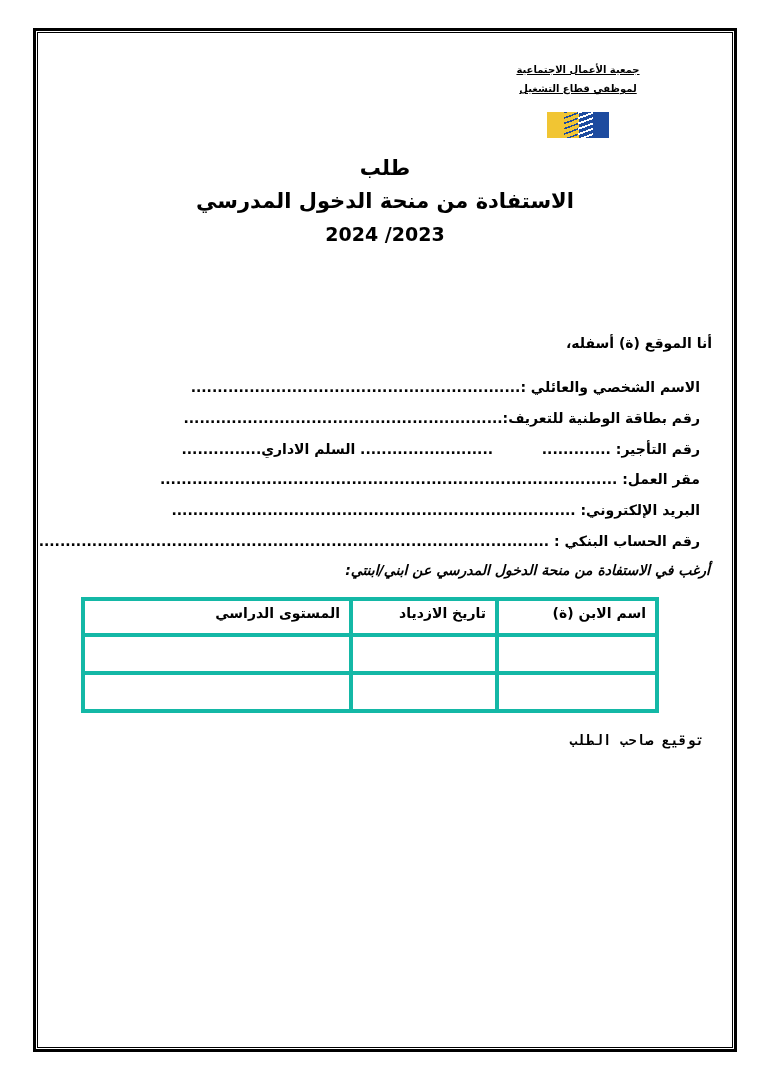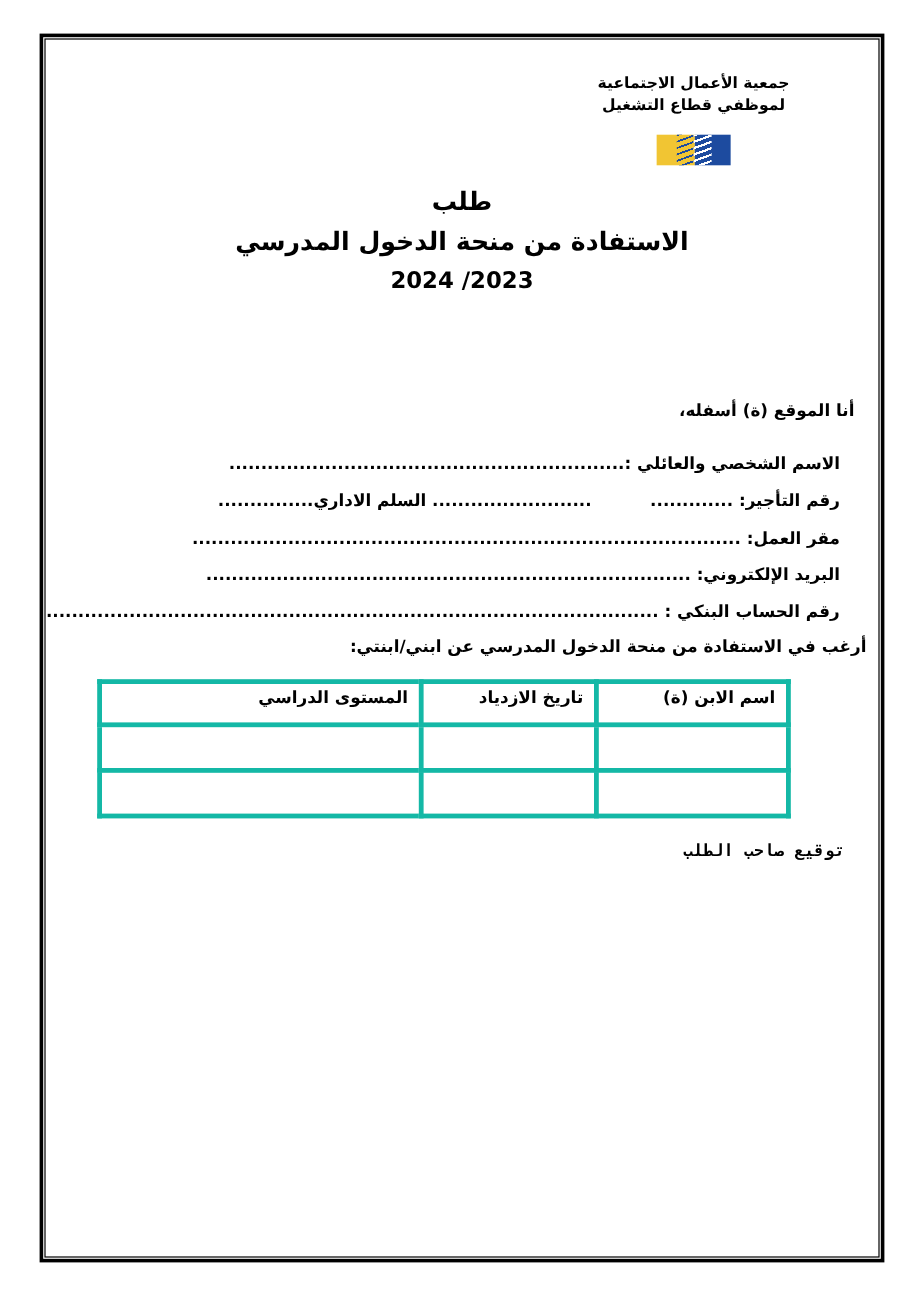--- a/index.html
+++ b/index.html
@@ -12,40 +12,40 @@
     box-sizing:border-box;border:3px solid #000;padding:1px;
   }
   .border-inner{
     box-sizing:border-box;border:1px solid #000;width:100%;height:100%;
     overflow:hidden;
   }
   .content{direction:rtl;height:100%;font-weight:bold;}
 
   
   .org{margin:27px 66px 0 0;width:176px;text-align:center;
-       font-size:13px;line-height:19px;}
+       font-size:10px;line-height:19px;text-decoration:underline;}
   .logo{position:relative;display:inline-block;width:62px;height:26px;
         margin-top:14px;overflow:hidden;}
   .logo .half-y{position:absolute;left:0;top:0;width:52%;height:100%;background:#F1C533;}
   .logo .half-b{position:absolute;right:0;top:0;width:48%;height:100%;background:#1D4B9F;}
   .logo .stripes-dark{position:absolute;left:28%;top:0;width:22%;height:100%;
         background:repeating-linear-gradient(160deg,#1D4B9F 0 1.5px,transparent 1.5px 5px);}
   .logo .stripes-white{position:absolute;left:50%;top:0;width:24%;height:100%;
         background:repeating-linear-gradient(160deg,#ffffff 0 1.8px,transparent 1.8px 5px);}
 
   
   .title{margin-top:8px;text-align:center;font-size:21px;line-height:33px;}
   .title .year{direction:ltr;font-size:19px;}
 
   
   .intro{margin:82px 20px 0 0;font-size:14px;line-height:20px;}
   .fields{margin-top:19px;}
   .field{margin-right:32px;height:30.8px;line-height:30.8px;font-size:14px;
          white-space:nowrap;overflow:hidden;}
-  .request{margin:3px 10px 0 0;font-size:14px;line-height:21px;}
+  .request{margin:3px 22px 0 0;font-size:14px;line-height:21px;font-style:italic;}
 
   
   table.children{border-collapse:collapse;margin:16px 73px 0 0;width:574px;
                  table-layout:fixed;}
   table.children th,table.children td{border:4px solid #14b8a6;box-sizing:border-box;}
   table.children th{font-size:14px;font-weight:bold;text-align:right;
                     vertical-align:top;padding:4px 9px 0 4px;height:36px;}
   table.children td{height:38px;}
   col.c-name{width:160px;} col.c-birth{width:146px;} col.c-level{width:268px;}
 
@@ -72,20 +72,21 @@
       <div class="title">
         <div>طلب</div>
         <div>الاستفادة من منحة الدخول المدرسي</div>
         <div class="year" dir="ltr">2024 /2023</div>
       </div>
 
       <div class="intro">أنا الموقع (ة) أسفله،</div>
 
       <div class="fields">
         <div class="field">الاسم الشخصي والعائلي :..............................................................</div>
+        <div class="field">رقم بطاقة الوطنية للتعريف:............................................................</div>
         <div class="field">رقم التأجير: .............&nbsp;&nbsp;&nbsp;&nbsp;&nbsp;&nbsp;&nbsp;&nbsp;&nbsp;&nbsp;......................... السلم الاداري...............</div>
         <div class="field">مقر العمل: ......................................................................................</div>
         <div class="field">البريد الإلكتروني: ............................................................................</div>
         <div class="field">رقم الحساب البنكي : ........................................................................................................</div>
       </div>
 
       <div class="request">أرغب في الاستفادة من منحة الدخول المدرسي عن ابني/ابنتي:</div>
 
       <table class="children">
         <colgroup>

